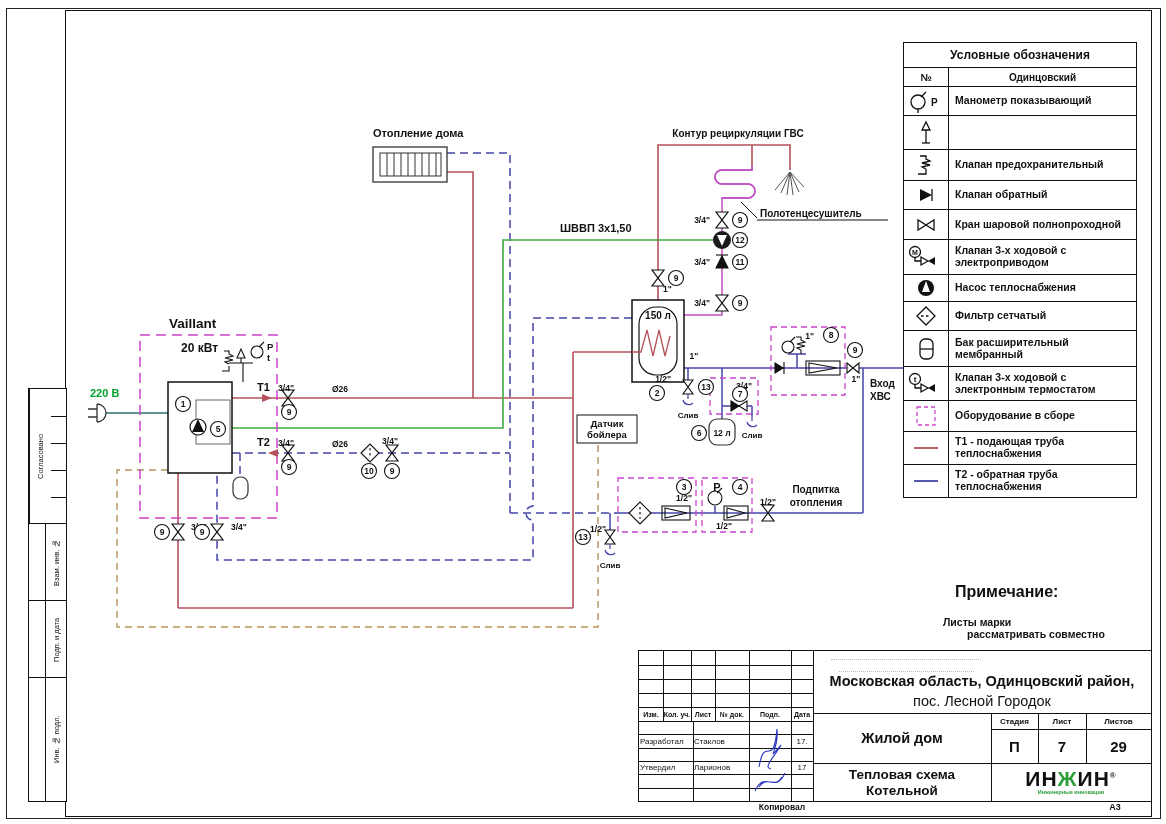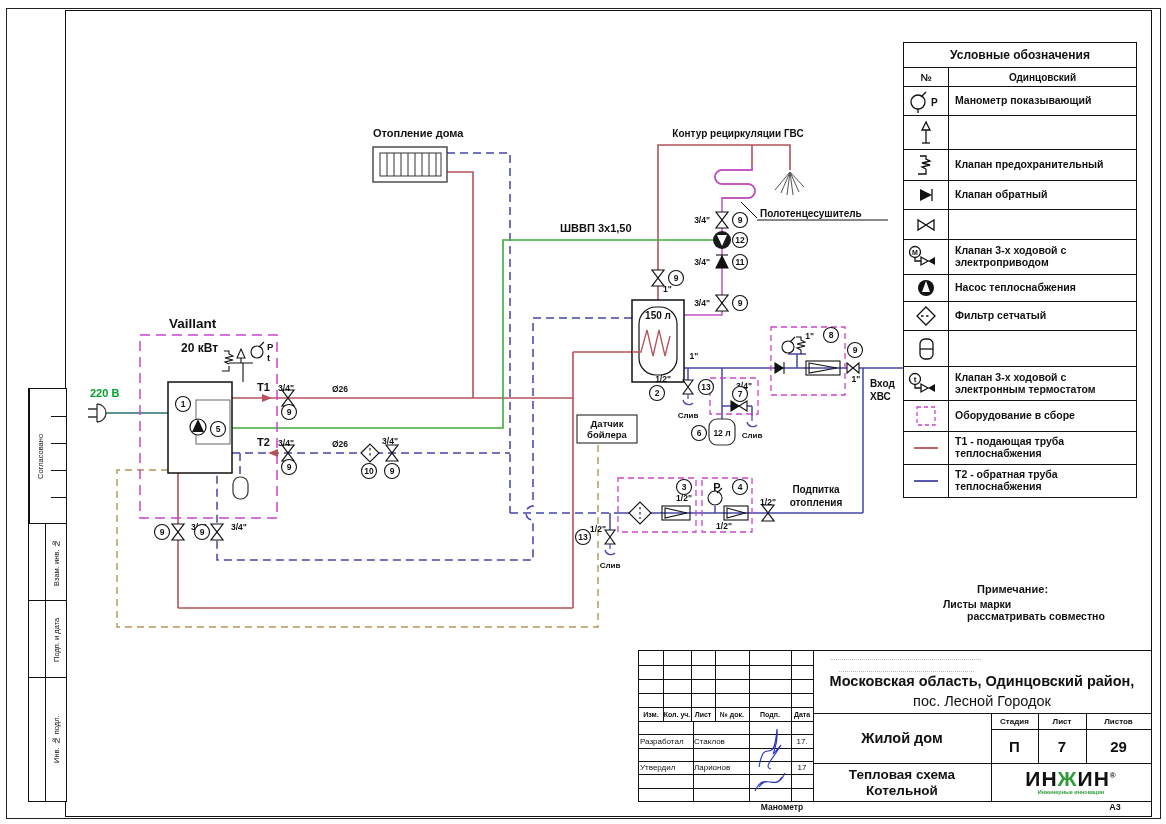--- a/index.html
+++ b/index.html
@@ -36,22 +36,22 @@
   #titleblock{left:638px;top:650px;width:512px;height:150px;border:1.6px solid #111;background:#fff;}
   .vline{position:absolute;top:0;border-left:1.1px solid #111;}
   .hline{position:absolute;left:0;border-top:1.1px solid #111;}
   .tbtxt{position:absolute;display:flex;align-items:center;justify-content:center;text-align:center;}
   .wm{position:absolute;border-top:1px dotted #bdbdbd;}
   #logo-cell{position:absolute;left:352px;top:112px;width:160px;height:38px;display:flex;flex-direction:column;align-items:center;justify-content:center;line-height:1;}
   .logo-word{font-weight:bold;font-size:21px;letter-spacing:1px;}
   .logo-sub{font-size:5.5px;font-weight:bold;margin-top:1px;}
   
   #note{left:935px;top:583px;width:205px;}
-  #note .nt{font-size:11px;font-weight:bold;margin-left:42px;}
-  #note .nl1{font-size:10.5px;font-weight:bold;margin-left:8px;margin-top:3px;}
+  #note .nt{font-size:16px;font-weight:bold;margin-left:20px;}
+  #note .nl1{font-size:10.5px;font-weight:bold;margin-left:8px;margin-top:15px;}
   #note .nl2{font-size:10.5px;font-weight:bold;margin-left:32px;}
   .mtext{font-size:8.5px;}
 </style>
 </head>
 <body>
 
 <div class="abs frame-outer"></div>
 <div class="abs frame-inner"></div>
 
 <svg id="scheme" class="abs" style="left:0;top:0" width="1166" height="824" viewBox="0 0 1166 824">
@@ -403,20 +403,21 @@
         </div>
         <div class="lg-name">Клапан обратный</div>
       </div>
       <div class="lg-row" style="height: 29px;">
         <div class="lg-sym">
           <svg width="44" height="26" viewBox="0 0 44 26">
             <polygon points="14,8 14,18 22,13" class="ik"></polygon>
             <polygon points="30,8 30,18 22,13" class="ik"></polygon>
           </svg>
         </div>
+        <div class="lg-name">Кран шаровой полнопроходной</div>
       </div>
       <div class="lg-row" style="height: 34px;">
         <div class="lg-sym">
           <svg width="44" height="26" viewBox="0 0 44 26">
             <circle cx="11" cy="8" r="5.5" class="ik"></circle>
             <text x="11" y="11" text-anchor="middle" style="font:bold 7px 'Liberation Sans'">М</text>
             <path d="M11,13 V17 H17" class="ik" fill="none"></path>
             <polygon points="17,13 17,21 24,17" class="ik"></polygon>
             <polygon points="31,13 31,21 24,17" fill="#111"></polygon>
           </svg>
@@ -441,20 +442,21 @@
         </div>
         <div class="lg-name">Фильтр сетчатый</div>
       </div>
       <div class="lg-row" style="height: 35px;">
         <div class="lg-sym">
           <svg width="44" height="26" viewBox="0 0 44 26">
             <rect x="16" y="3" width="13" height="20" rx="5" class="ik"></rect>
             <line x1="16" y1="13" x2="29" y2="13" class="ik"></line>
           </svg>
         </div>
+        <div class="lg-name">Бак расширительный мембранный</div>
       </div>
       <div class="lg-row" style="height: 33px;">
         <div class="lg-sym">
           <svg width="44" height="26" viewBox="0 0 44 26">
             <circle cx="11" cy="8" r="5.5" class="ik"></circle>
             <text x="11" y="11" text-anchor="middle" style="font:bold 8px 'Liberation Sans'">t</text>
             <path d="M11,13 V17 H17" class="ik" fill="none"></path>
             <polygon points="17,13 17,21 24,17" class="ik"></polygon>
             <polygon points="31,13 31,21 24,17" fill="#111"></polygon>
           </svg>
@@ -576,14 +578,14 @@
   <div class="tbtxt" style="left:399px;top:78px;width:48px;height:34px;font-size:15px;font-weight:bold">7</div>
   <div class="tbtxt" style="left:447px;top:78px;width:65px;height:34px;font-size:15px;font-weight:bold">29</div>
   <div class="tbtxt" style="left:174px;top:114px;width:178px;height:18px;font-size:13.5px;font-weight:bold">Тепловая схема</div>
   <div class="tbtxt" style="left:174px;top:130px;width:178px;height:18px;font-size:13.5px;font-weight:bold">Котельной</div>
   <div id="logo-cell">
     <div class="logo-word"><span>ИН</span><span style="color:var(--logo-green)">Ж</span><span>ИН</span><sup style="font-size:8px">®</sup></div>
     <div class="logo-sub" style="color:var(--logo-green)">Инженерные инновации</div>
   </div>
 </div>
 
-<div class="abs mtext" style="left:722px;top:802px;width:120px;text-align:center;font-weight:bold">Манометр</div>
+<div class="abs mtext" style="left:722px;top:802px;width:120px;text-align:center;font-weight:bold">Копировал</div>
 <div class="abs mtext" style="left:1085px;top:802px;width:60px;text-align:center;font-weight:bold;font-size:9px">А3</div>
 
 </body></html>

